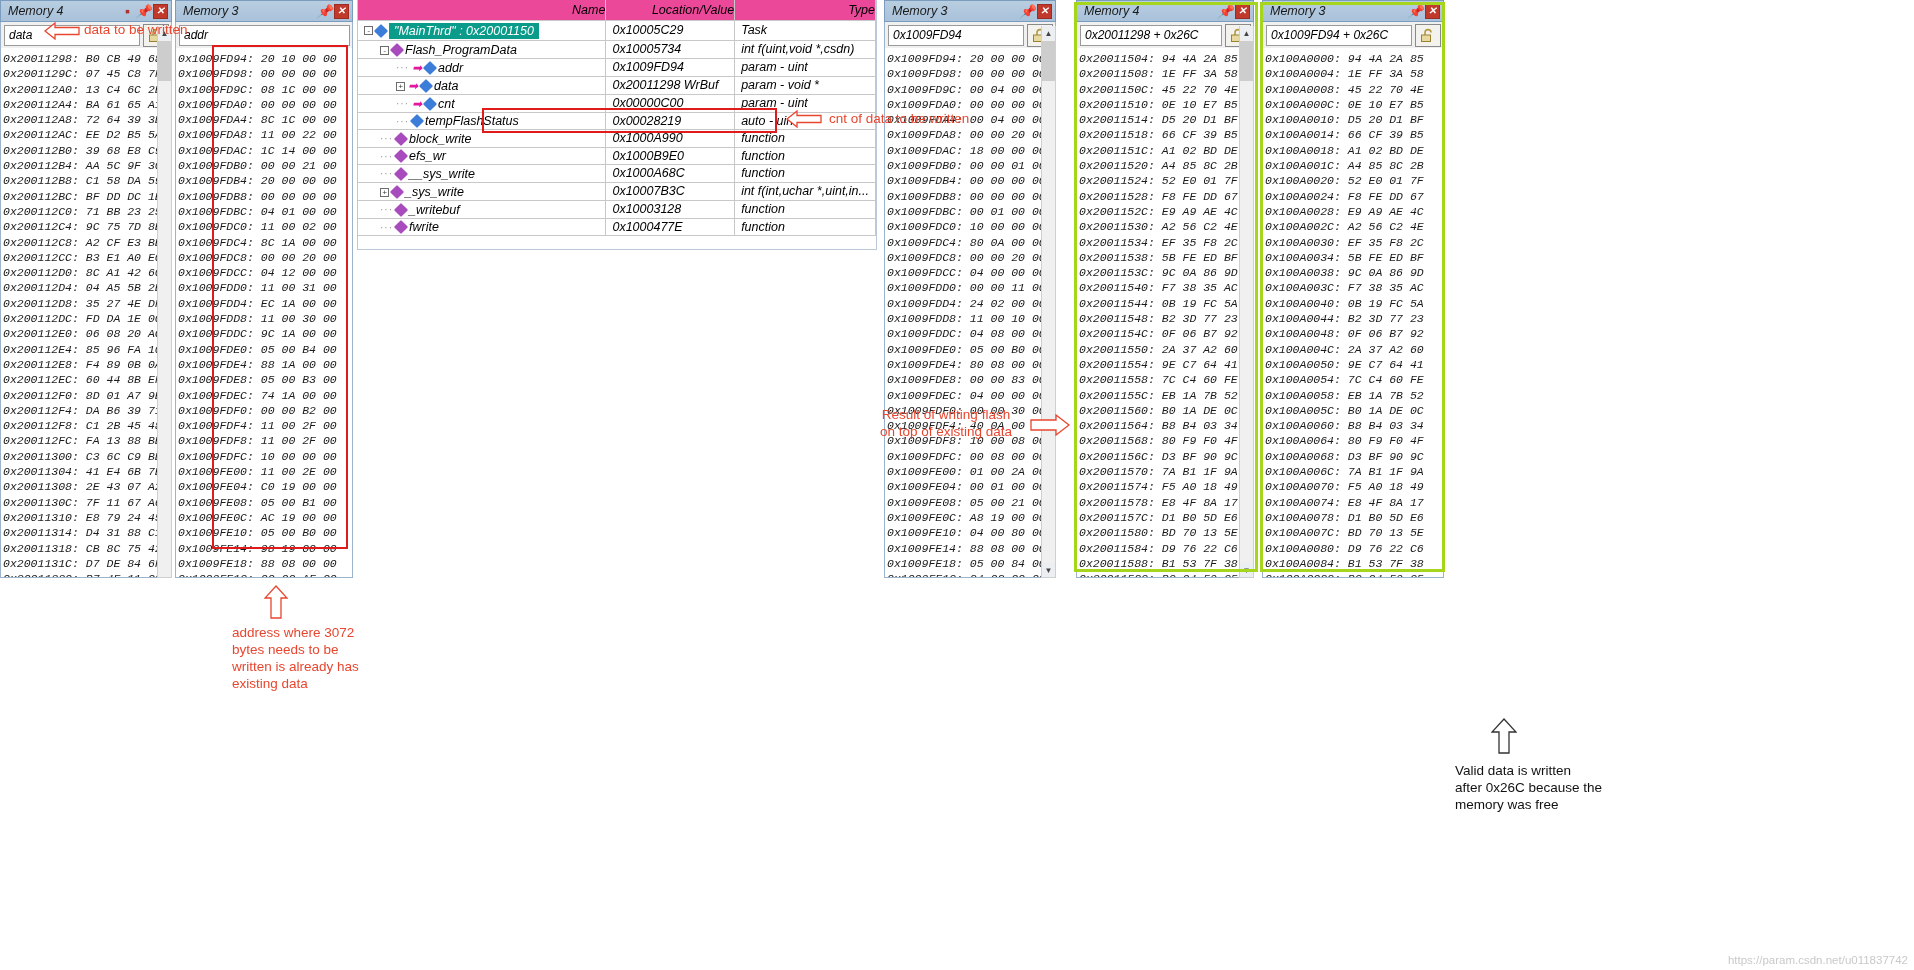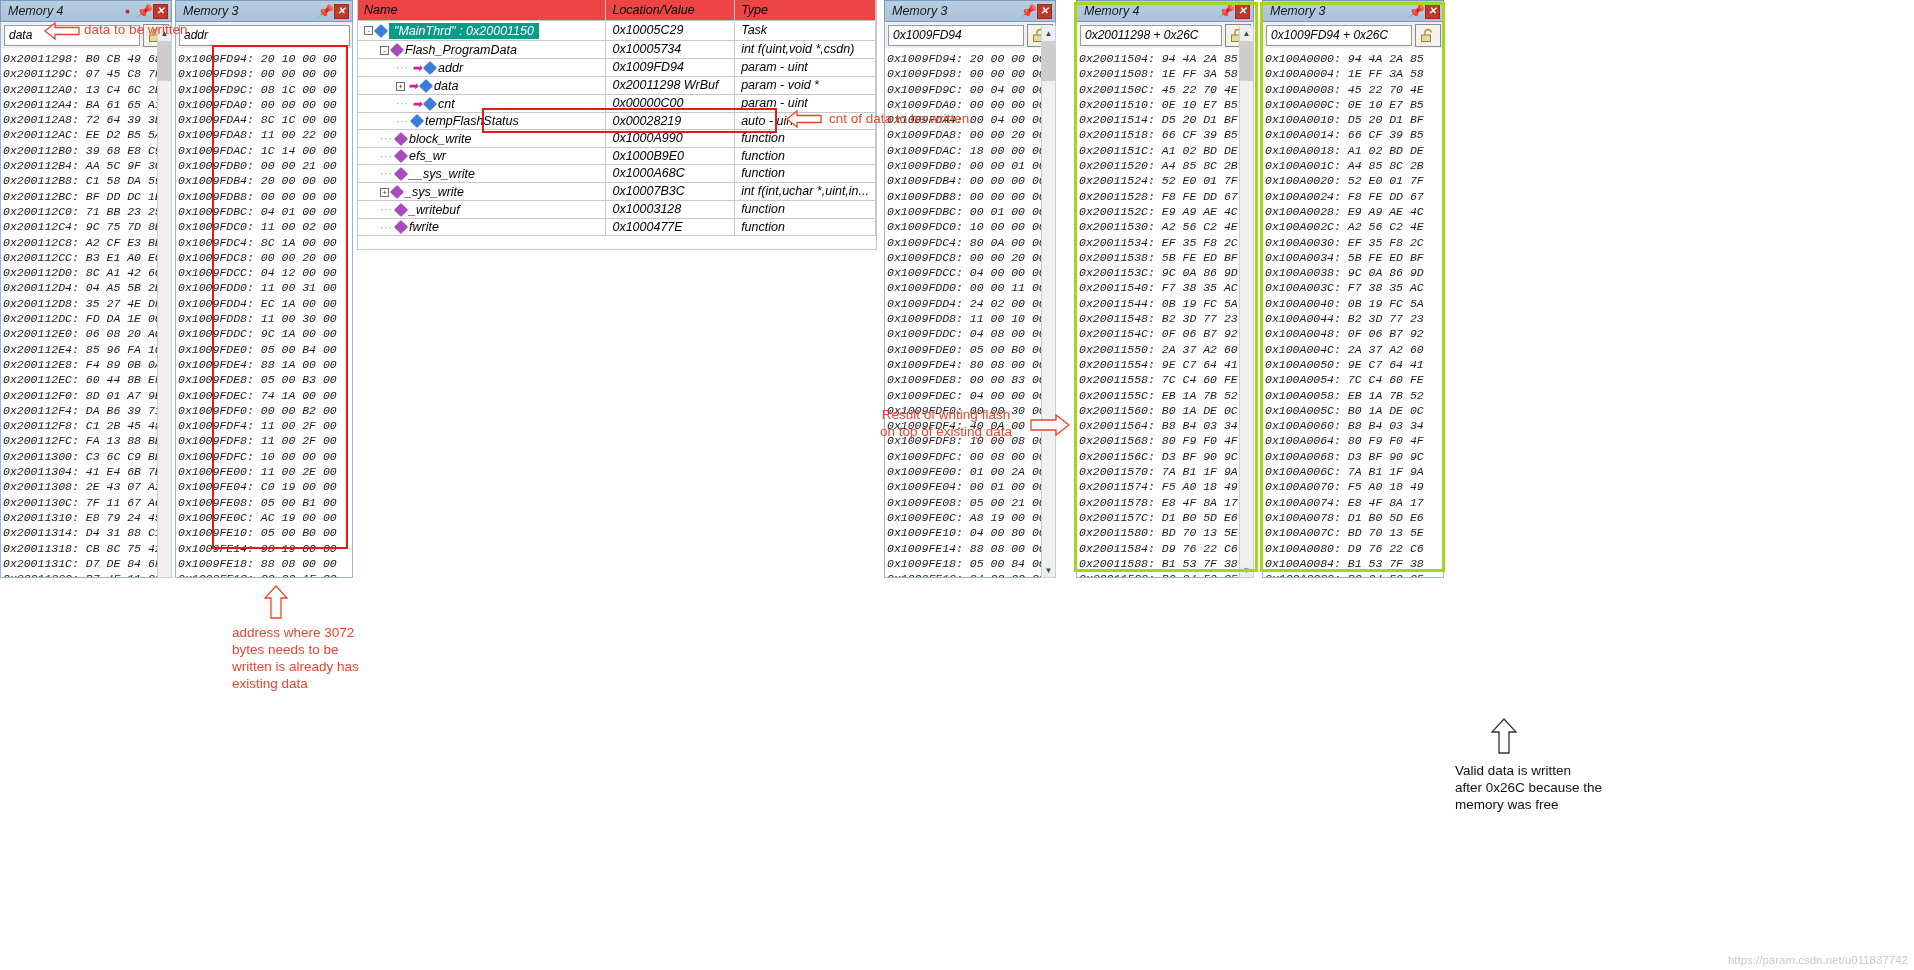--- a/index.html
+++ b/index.html
@@ -101,23 +101,23 @@
     height:22px;
     background: linear-gradient(to bottom,#9fbad4 0%, #8fadca 100%);
     border:1px solid #7a9cbf;
     display:flex; align-items:center;
     padding-left:8px;
     font-size:12.5px; font-weight:bold; color:#1a1a1a;
   }
   .cs-body { border:1px solid #b9c9d8; border-top:none; background:#fff; height:100%; }
   table.cs { width:100%; border-collapse:collapse; font-size:12.5px; }
   table.cs th {
-    text-align:left; font-weight:normal;
-    background:#ef4444; border-bottom:1px solid #c8c8c8; border-right:1px solid #c8c8c8;
-    padding:3px 6px; height:19px;
+    text-align:right; font-weight:normal;
+    background:#ec4899; border-bottom:1px solid #c8c8c8; border-right:1px solid #c8c8c8;
+    padding:3px 0; height:19px;
   }
   table.cs td {
     border-bottom:1px solid #c8c8c8; border-right:1px solid #c8c8c8;
     padding:1px 6px; height:16px; white-space:nowrap; overflow:hidden;
   }
   .namecell { position:relative; }
   .tree { display:inline-flex; align-items:center; gap:3px; }
   .expander {
     width:9px; height:9px; border:1px solid #6d6d6d; background:#fff;
     font-size:8px; line-height:7px; text-align:center; color:#333;

